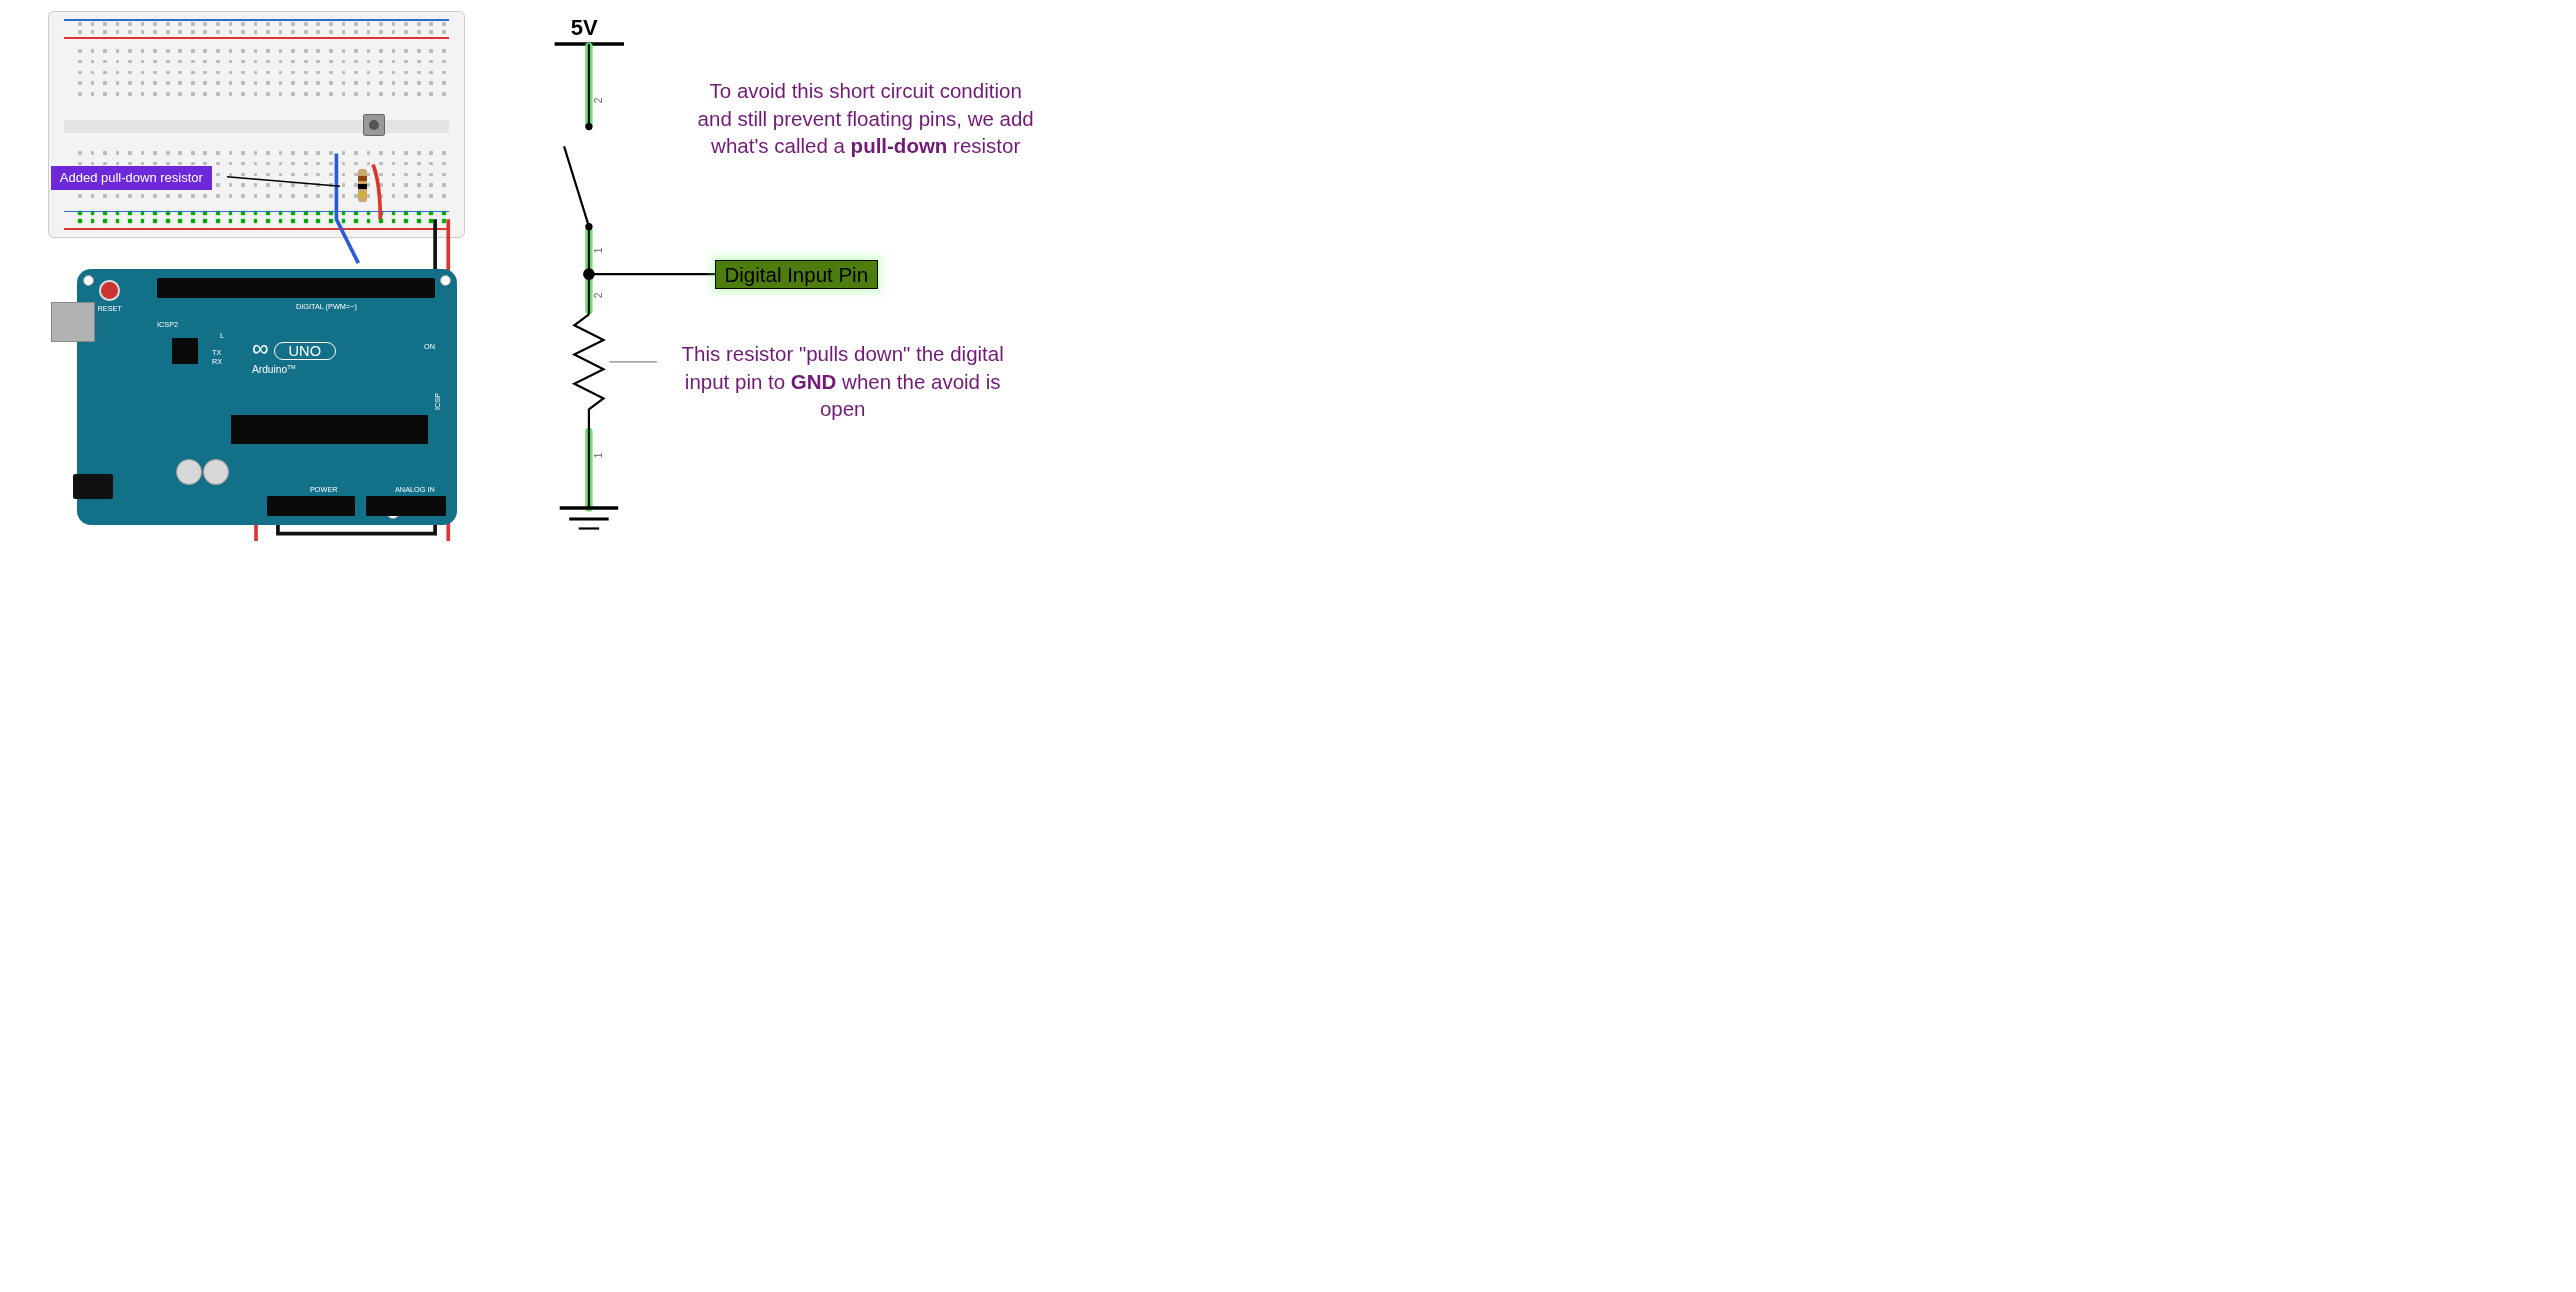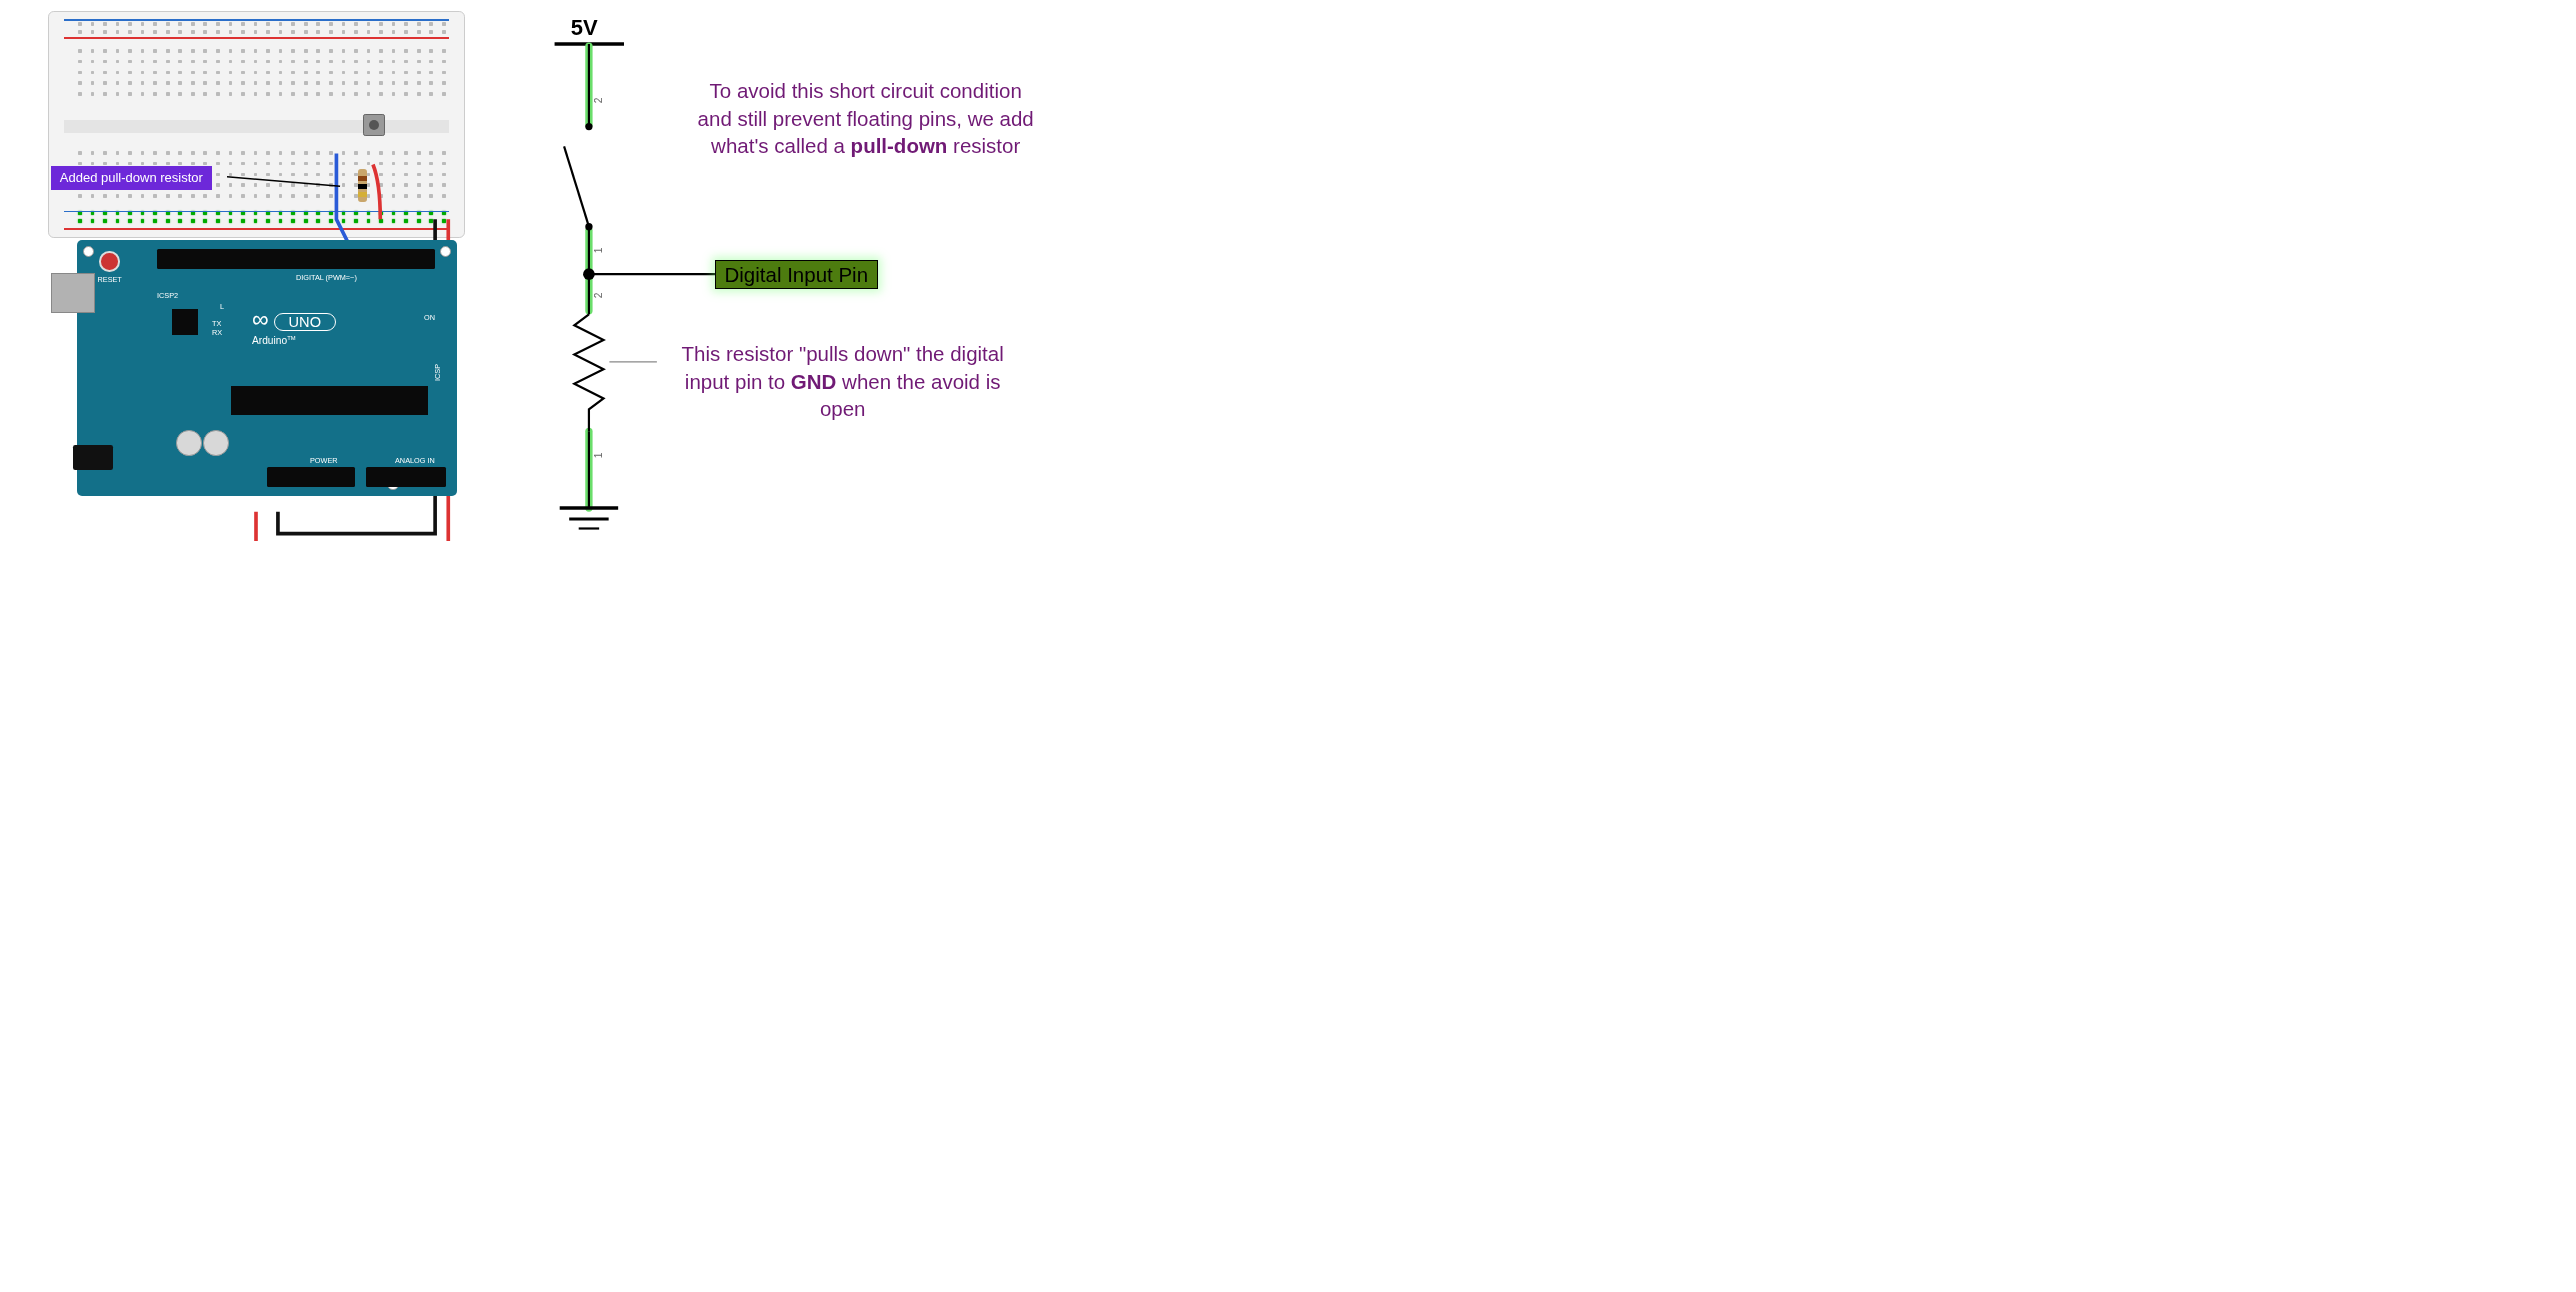--- a/index.html
+++ b/index.html
@@ -18,21 +18,21 @@
 .holes.main { grid-template-rows: repeat(5, 1fr); height: 51px; }
 .hole { width: 3.7px; height: 3.7px; background: #bbb; border-radius: 0.7px; }
 .hole.green { background: #0a0; box-shadow: 0 0 1.5px #0a0; }
 .divider { position: absolute; left: 14.6px; right: 14.6px; height: 13px; background: #e4e4e4; }
 .pushbutton { position: absolute; width: 22px; height: 22px; background: #999; border-radius: 2.2px; border: 0.7px solid #666; }
 .pushbutton::after { content:""; position:absolute; width:10.2px; height:10.2px; background:#555; border-radius:50%; top:5.1px; left:5.1px; }
 .resistor-bb { position: absolute; width: 8.8px; height: 33px; background: linear-gradient(180deg, #c9a66b 0%, #c9a66b 20%, #8b4513 20%, #8b4513 35%, #c9a66b 35%, #c9a66b 45%, #000 45%, #000 60%, #c9a66b 60%, #c9a66b 70%, #d4af37 70%, #d4af37 85%, #c9a66b 85%); border-radius: 2.9px; }
 .callout { position: absolute; background: #6d28d9; color: #fff; padding: 4.4px 8.8px; font-weight: normal; font-size: 13px; }
 
 
-.arduino { width: 380px; height: 256px; background: #137089; border-radius: 5px; position: relative; margin-left: 66px; margin-top: 2px; }
+.arduino { width: 380px; height: 256px; background: #137089; border-radius: 14px; position: relative; margin-left: 66px; margin-top: 31px; }
 .ard-header { position: absolute; top: 8.8px; left: 80px; right: 22px; height: 20.5px; background: #0a0a0a; border-radius: 1.5px; display: flex; }
 .ard-bottom { position: absolute; bottom: 8.8px; left: 190px; width: 88px; height: 20.5px; background: #0a0a0a; border-radius: 1.5px; }
 .ard-bottom2 { position: absolute; bottom: 8.8px; left: 289px; width: 80px; height: 20.5px; border-radius: 1.5px; }
 .usb { position: absolute; left: -25.6px; top: 33px; width: 44px; height: 40px; background: #b2b2b2; border: 0.7px solid #888; }
 .barrel { position: absolute; left: -3.7px; bottom: 25.6px; width: 40px; height: 25.6px; background: #111; border-radius: 2.2px; }
 .reset-btn { position: absolute; left: 22px; top: 11px; width: 20.5px; height: 20.5px; background: #c33; border-radius: 50%; border: 2.2px solid #ddd; }
 .ard-logo { position: absolute; top: 66px; left: 175px; color: #fff; font-size: 17.5px; }
 .ard-text { position: absolute; color: #fff; font-size: 7.3px; }
 .chip { position: absolute; top: 146px; left: 154px; width: 197px; height: 29px; background: #0a0a0a; }
 .caps { position: absolute; bottom: 40px; left: 99px; display: flex; gap: 1.5px; }

